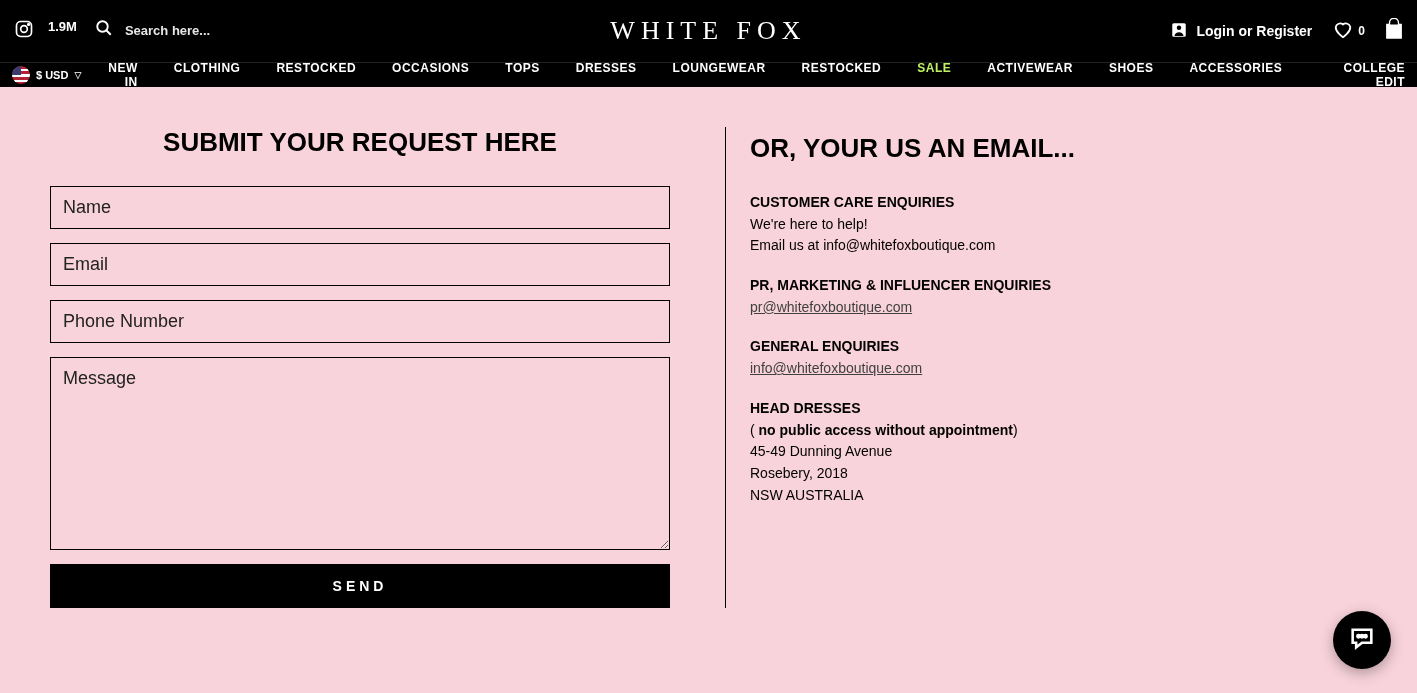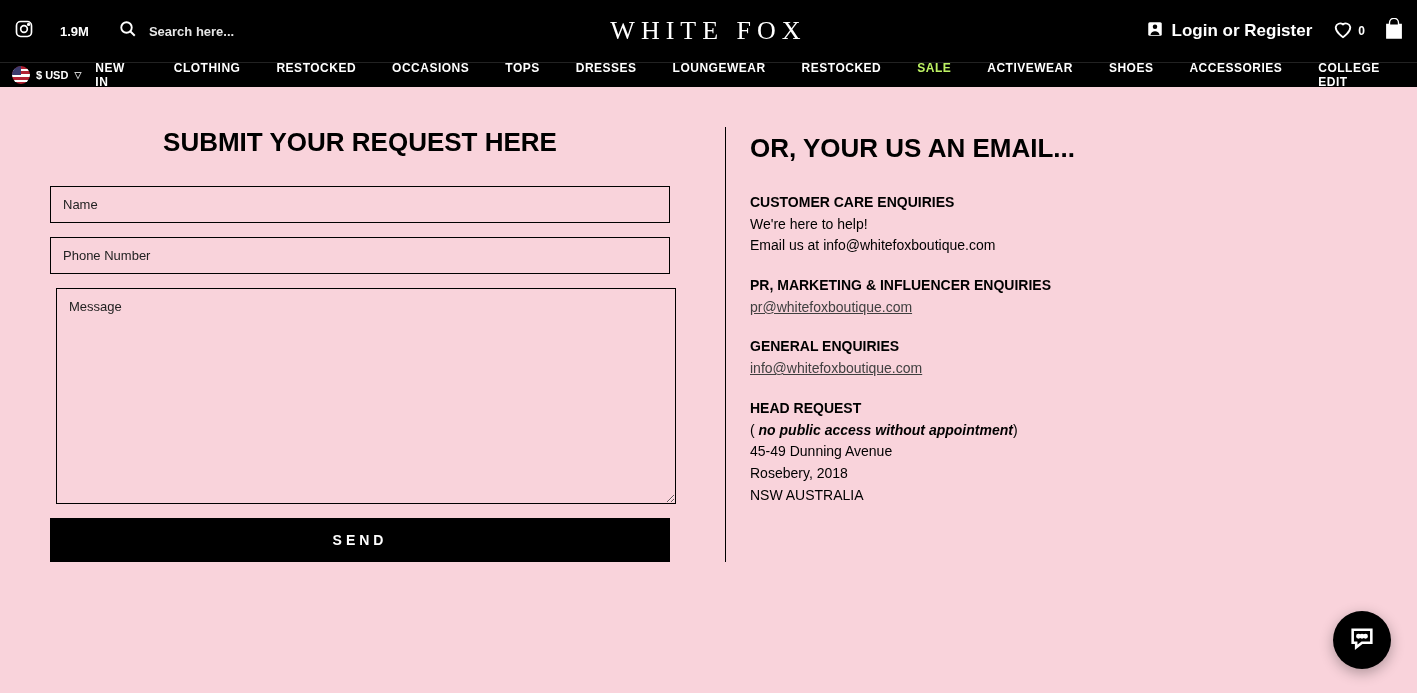--- a/index.html
+++ b/index.html
@@ -8,21 +8,21 @@
 
 .topbar {
   background: #000;
   color: #fff;
   height: 62px;
   display: flex;
   align-items: center;
   padding: 0 14px;
   position: relative;
 }
-.topbar-left { display: flex; align-items: center; gap: 26px; }
+.topbar-left { display: flex; align-items: flex-start; gap: 14px; }
 .ig-icon { width: 20px; height: 20px; }
 .follow-count { font-size: 13px; font-weight: 600; }
 .search-wrap { display: flex; align-items: center; gap: 12px; margin-left: 4px; }
 .search-icon { width: 18px; height: 18px; }
 .search-input {
   background: transparent;
   border: none;
   color: #fff;
   font-size: 13px;
   font-weight: 600;
@@ -35,21 +35,21 @@
   position: absolute;
   left: 50%;
   transform: translateX(-50%);
   font-size: 26px;
   font-weight: 400;
   letter-spacing: 6px;
   font-family: "Times New Roman", serif;
 }
 
 .topbar-right { margin-left: auto; display: flex; align-items: center; gap: 20px; }
-.login-link { display: flex; align-items: center; gap: 8px; cursor: pointer; font-size: 17px; font-weight: 600; }
+.login-link { display: flex; align-items: center; gap: 8px; cursor: pointer; font-size: 14px; font-weight: 600; }
 .user-icon { width: 18px; height: 18px; }
 .wish-wrap { display: flex; align-items: center; gap: 4px; }
 .heart-icon { width: 22px; height: 20px; }
 .wish-count { font-size: 12px; font-weight: 600; }
 .bag-icon { width: 18px; height: 22px; cursor: pointer; }
 
 
 .navbar {
   background: #000;
   color: #fff;
@@ -67,21 +67,21 @@
 }
 .flag::before {
   content: "";
   position: absolute;
   top: 0; left: 0;
   width: 9px; height: 9px;
   background: #3C3B6E;
   border-top-left-radius: 9px;
 }
 .down-arrow { font-size: 9px; opacity: 0.8; }
-.nav-links { flex: 1; display: flex; justify-content: center; gap: 36px; }
+.nav-links { flex: 1; display: flex; justify-content: center; gap: 36px; text-align: right; }
 .nav-item { font-size: 12px; font-weight: 700; letter-spacing: 0.5px; cursor: pointer; }
 .nav-item.sale { color: #bef264; }
 
 
 .main {
   display: flex;
   padding: 40px 50px 30px;
   gap: 15px;
 }
 .left-col {
@@ -102,43 +102,43 @@
   letter-spacing: 0px;
   margin-bottom: 28px;
 }
 .form-title { text-align: center; }
 .form-field {
   display: block;
   width: 100%;
   border: 1px solid #000;
   background: transparent;
   padding: 10px 12px;
-  font-size: 13px;
+  font-size: 18px;
   margin-bottom: 14px;
   font-family: inherit;
 }
 .form-field::placeholder { color: #222; }
-textarea.form-field { height: 216px; resize: both; margin-left: 6px; }
+textarea.form-field { height: 193px; resize: both; }
 .send-btn {
   display: block;
   width: 100%;
   background: #000;
   color: #fff;
   border: none;
   padding: 14px 0;
   font-size: 14px;
   font-weight: 800;
   letter-spacing: 4px;
   cursor: pointer;
   margin-top: 10px;
 }
 .info-block { margin-bottom: 18px; line-height: 1.55; }
 .info-heading { font-weight: 700; }
 .info-link { color: #404040; text-decoration: underline; cursor: pointer; }
-.italic { font-style: italic; font-weight: 700; }
+.italic { font-weight: 700; }
 
 
 .chat-bubble {
   position: fixed;
   bottom: 24px;
   right: 26px;
   width: 58px;
   height: 58px;
   border-radius: 50%;
   background: #000;
@@ -224,20 +224,21 @@
       <span class="nav-item">SHOES</span>
       <span class="nav-item">ACCESSORIES</span>
       <span class="nav-item">COLLEGE EDIT</span>
     </div>
 </div>
 
 <div class="main">
   <div class="left-col">
     <h2 class="form-title">SUBMIT YOUR REQUEST HERE</h2>
     <input class="form-field" placeholder="Name" style="">
+    <input class="form-field" placeholder="Email" style="">
     <input class="form-field" placeholder="Phone Number" style="">
     <textarea class="form-field" placeholder="Message" style=""></textarea>
     <button class="send-btn">SEND</button>
   </div>
 
   <div class="right-col">
     <h2 class="email-title">OR, YOUR US AN EMAIL...</h2>
 
     <div class="info-block">
       <div class="info-heading">CUSTOMER CARE ENQUIRIES</div>
@@ -249,21 +250,21 @@
       <div class="info-heading">PR, MARKETING &amp; INFLUENCER ENQUIRIES</div>
       <a class="info-link">pr@whitefoxboutique.com</a>
     </div>
 
     <div class="info-block">
       <div class="info-heading">GENERAL ENQUIRIES</div>
       <a class="info-link">info@whitefoxboutique.com</a>
     </div>
 
     <div class="info-block">
-      <div class="info-heading">HEAD REQUEST</div>
+      <div class="info-heading">HEAD DRESSES</div>
       <div>
         <span>( </span><span class="italic">no public access without appointment</span><span>)</span>
       </div>
       <div>45-49 Dunning Avenue</div>
       <div>Rosebery, 2018</div>
       <div>NSW AUSTRALIA</div>
     </div>
   </div>
 </div>
 

